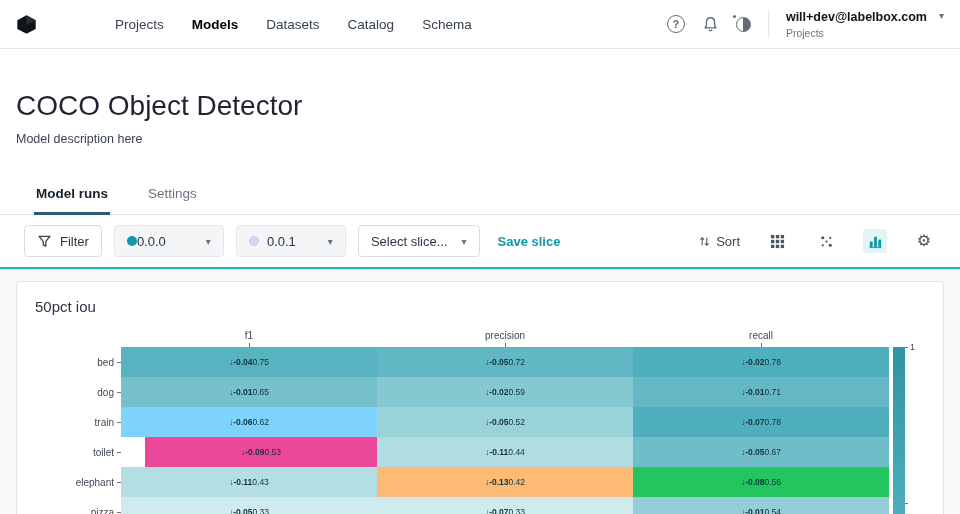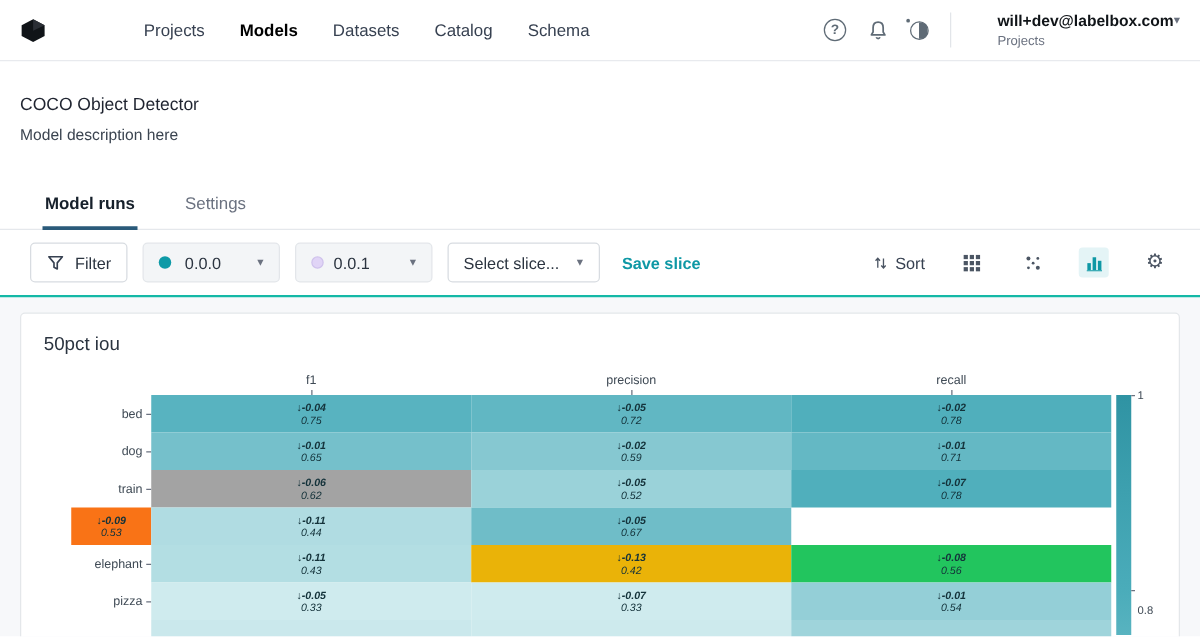--- a/index.html
+++ b/index.html
@@ -21,28 +21,28 @@
   .icon-btn { display:flex; align-items:center; justify-content:center; cursor:pointer; }
   .qcircle { width:18px; height:18px; border:1.5px solid #5f6b76; border-radius:50%;
              display:flex; align-items:center; justify-content:center;
              font-size:11px; color:#5f6b76; font-weight:700; }
   .contrast { position:relative; width:15px; height:15px; border:1.5px solid #5f6b76;
               border-radius:50%;
               background:linear-gradient(to right, transparent 50%, #5f6b76 50%); }
   .contrast::after { content:""; position:absolute; width:3px; height:3px; border-radius:50%;
               background:#5f6b76; top:-3px; left:-4px; }
   .vdiv { width:1px; height:28px; background:#e2e5e9; }
-  .account { display:flex; align-items:flex-start; cursor:pointer;margin-left:20px; }
+  .account { display:flex; align-items:flex-start; gap:12px; cursor:pointer; }
   .acct-email { font-size:12.5px; font-weight:700; color:#101418; }
   .acct-org { font-size:10.5px; color:#6b7280; margin-top:3px; }
   .chev { color:#6b7280; font-size:10px; }
 
   
   .page-head { padding:18px 16px 6px 16px; }
-  .page-title { font-size:14px; font-weight:500; color:#1f2430; margin:8px 0 10px 0; }
+  .page-title { font-size:28px; font-weight:500; color:#1f2430; margin:23px 0 10px 0; }
   .page-desc { font-size:12.5px; color:#3b4450; margin:0; }
 
   
   .tabs { display:flex; gap:36px; padding:0 34px; margin-top:24px;
           border-bottom:1px solid #e5e8ec;text-align:right; }
   .tab { position:relative; padding:10px 2px 13px 2px; font-size:13.5px;
          color:#6b7280; cursor:pointer; }
   .tab.active { color:#16202b; font-weight:700; }
   .tab.active::after { content:""; position:absolute; left:0; right:0; bottom:-1px;
          height:3px; background:#2a5a7a; }
@@ -75,22 +75,22 @@
   .heatmap-flex { display:flex; }
   .hm { flex:1; }
   .hm-header, .hm-row { display:grid; grid-template-columns:88px 1fr 1fr 1fr; }
   .hm-header { height:16px; }
   .hm-col-h { text-align:center; font-size:10px; color:#3f4a55; line-height:10px; }
   .hm-col-h i { display:block; width:1px; height:4px; background:#6b7280; margin:2px auto 0 auto; }
   .hm-row { height:30px; }
   .hm-label { display:flex; align-items:center; justify-content:flex-end;
               font-size:10px; color:#3f4a55; }
   .hm-label i { display:inline-block; width:4px; height:1px; background:#6b7280; margin-left:3px; }
-  .hm-cell { display:flex; flex-direction:column; align-items:center; justify-content:center;
-             line-height:1.2; cursor:pointer;font-style:italic; }
+  .hm-cell { display:flex; flex-direction:row; align-items:center; justify-content:center;
+             line-height:1.2; cursor:pointer; }
   .hm-delta { font-size:8.5px; font-weight:700; color:#14323a; }
   .hm-val { font-size:8.5px; color:#14323a; }
 
   .cb-col { width:34px; position:relative; margin-left:4px; padding-top:16px; }
   .cbar { width:12px; height:192px; }
   .cb-tick { position:absolute; left:17px; font-size:9px; color:#3f4a55; }
   .cb-line { position:absolute; left:12px; width:3px; height:1px; background:#6b7280; }
 </style>
 </head>
 <body>
@@ -145,21 +145,21 @@
 
 <div class="toolbar">
   <button class="btn">
     <svg width="15" height="15" viewBox="0 0 16 16">
       <path d="M2.2 2.6 H13.8 L9.4 7.8 V13 L6.6 11.6 V7.8 Z" fill="none" stroke="#374151" stroke-width="1.4" stroke-linejoin="round"></path>
     </svg>
     <span>Filter</span>
   </button>
 
   <button class="btn run-select">
-    <span style="display:flex;align-items:center;gap:11px;">
+    <span style="display:flex;align-items:center;gap:0;">
       <span class="dot" style="background: rgb(14, 154, 167);"></span>
       <span>0.0.0</span>
     </span>
     <span class="sel-chev">▾</span>
   </button>
 
   <button class="btn run-select">
     <span style="display:flex;align-items:center;gap:8px;">
       <span class="dot light" style="background: rgb(224, 212, 246);"></span>
       <span>0.0.1</span>
@@ -260,54 +260,55 @@
               <span class="hm-delta">↓-0.02</span>
               <span class="hm-val">0.59</span>
             </div>
             <div class="hm-cell" style="background: rgb(100, 184, 196);">
               <span class="hm-delta">↓-0.01</span>
               <span class="hm-val">0.71</span>
             </div>
           </div>
           <div class="hm-row">
             <div class="hm-label">train<i></i></div>
-            <div class="hm-cell" style="background: #a3a3a3;">
+            <div class="hm-cell" style="background: #7dd3fc;">
               <span class="hm-delta">↓-0.06</span>
               <span class="hm-val">0.62</span>
             </div>
             <div class="hm-cell" style="background: rgb(154, 210, 217);">
               <span class="hm-delta">↓-0.05</span>
               <span class="hm-val">0.52</span>
             </div>
             <div class="hm-cell" style="background: rgb(80, 175, 188);">
               <span class="hm-delta">↓-0.07</span>
               <span class="hm-val">0.78</span>
             </div>
           </div>
           <div class="hm-row">
-            <div class="hm-cell" style="background: #f97316; margin-left: 24px;">
+            <div class="hm-label">toilet<i></i></div>
+            <div class="hm-cell" style="background: #ec4899; margin-left: 24px;">
               <span class="hm-delta">↓-0.09</span>
               <span class="hm-val">0.53</span>
             </div>
             <div class="hm-cell" style="background: rgb(176, 220, 226);">
               <span class="hm-delta">↓-0.11</span>
               <span class="hm-val">0.44</span>
             </div>
             <div class="hm-cell" style="background: rgb(111, 189, 200);">
               <span class="hm-delta">↓-0.05</span>
               <span class="hm-val">0.67</span>
             </div>
           </div>
           <div class="hm-row">
             <div class="hm-label">elephant<i></i></div>
             <div class="hm-cell" style="background: rgb(179, 222, 227);">
               <span class="hm-delta">↓-0.11</span>
               <span class="hm-val">0.43</span>
             </div>
-            <div class="hm-cell" style="background: #eab308;">
+            <div class="hm-cell" style="background: #fdba74;">
               <span class="hm-delta">↓-0.13</span>
               <span class="hm-val">0.42</span>
             </div>
             <div class="hm-cell" style="background: #22c55e;">
               <span class="hm-delta">↓-0.08</span>
               <span class="hm-val">0.56</span>
             </div>
           </div>
           <div class="hm-row">
             <div class="hm-label">pizza<i></i></div>

